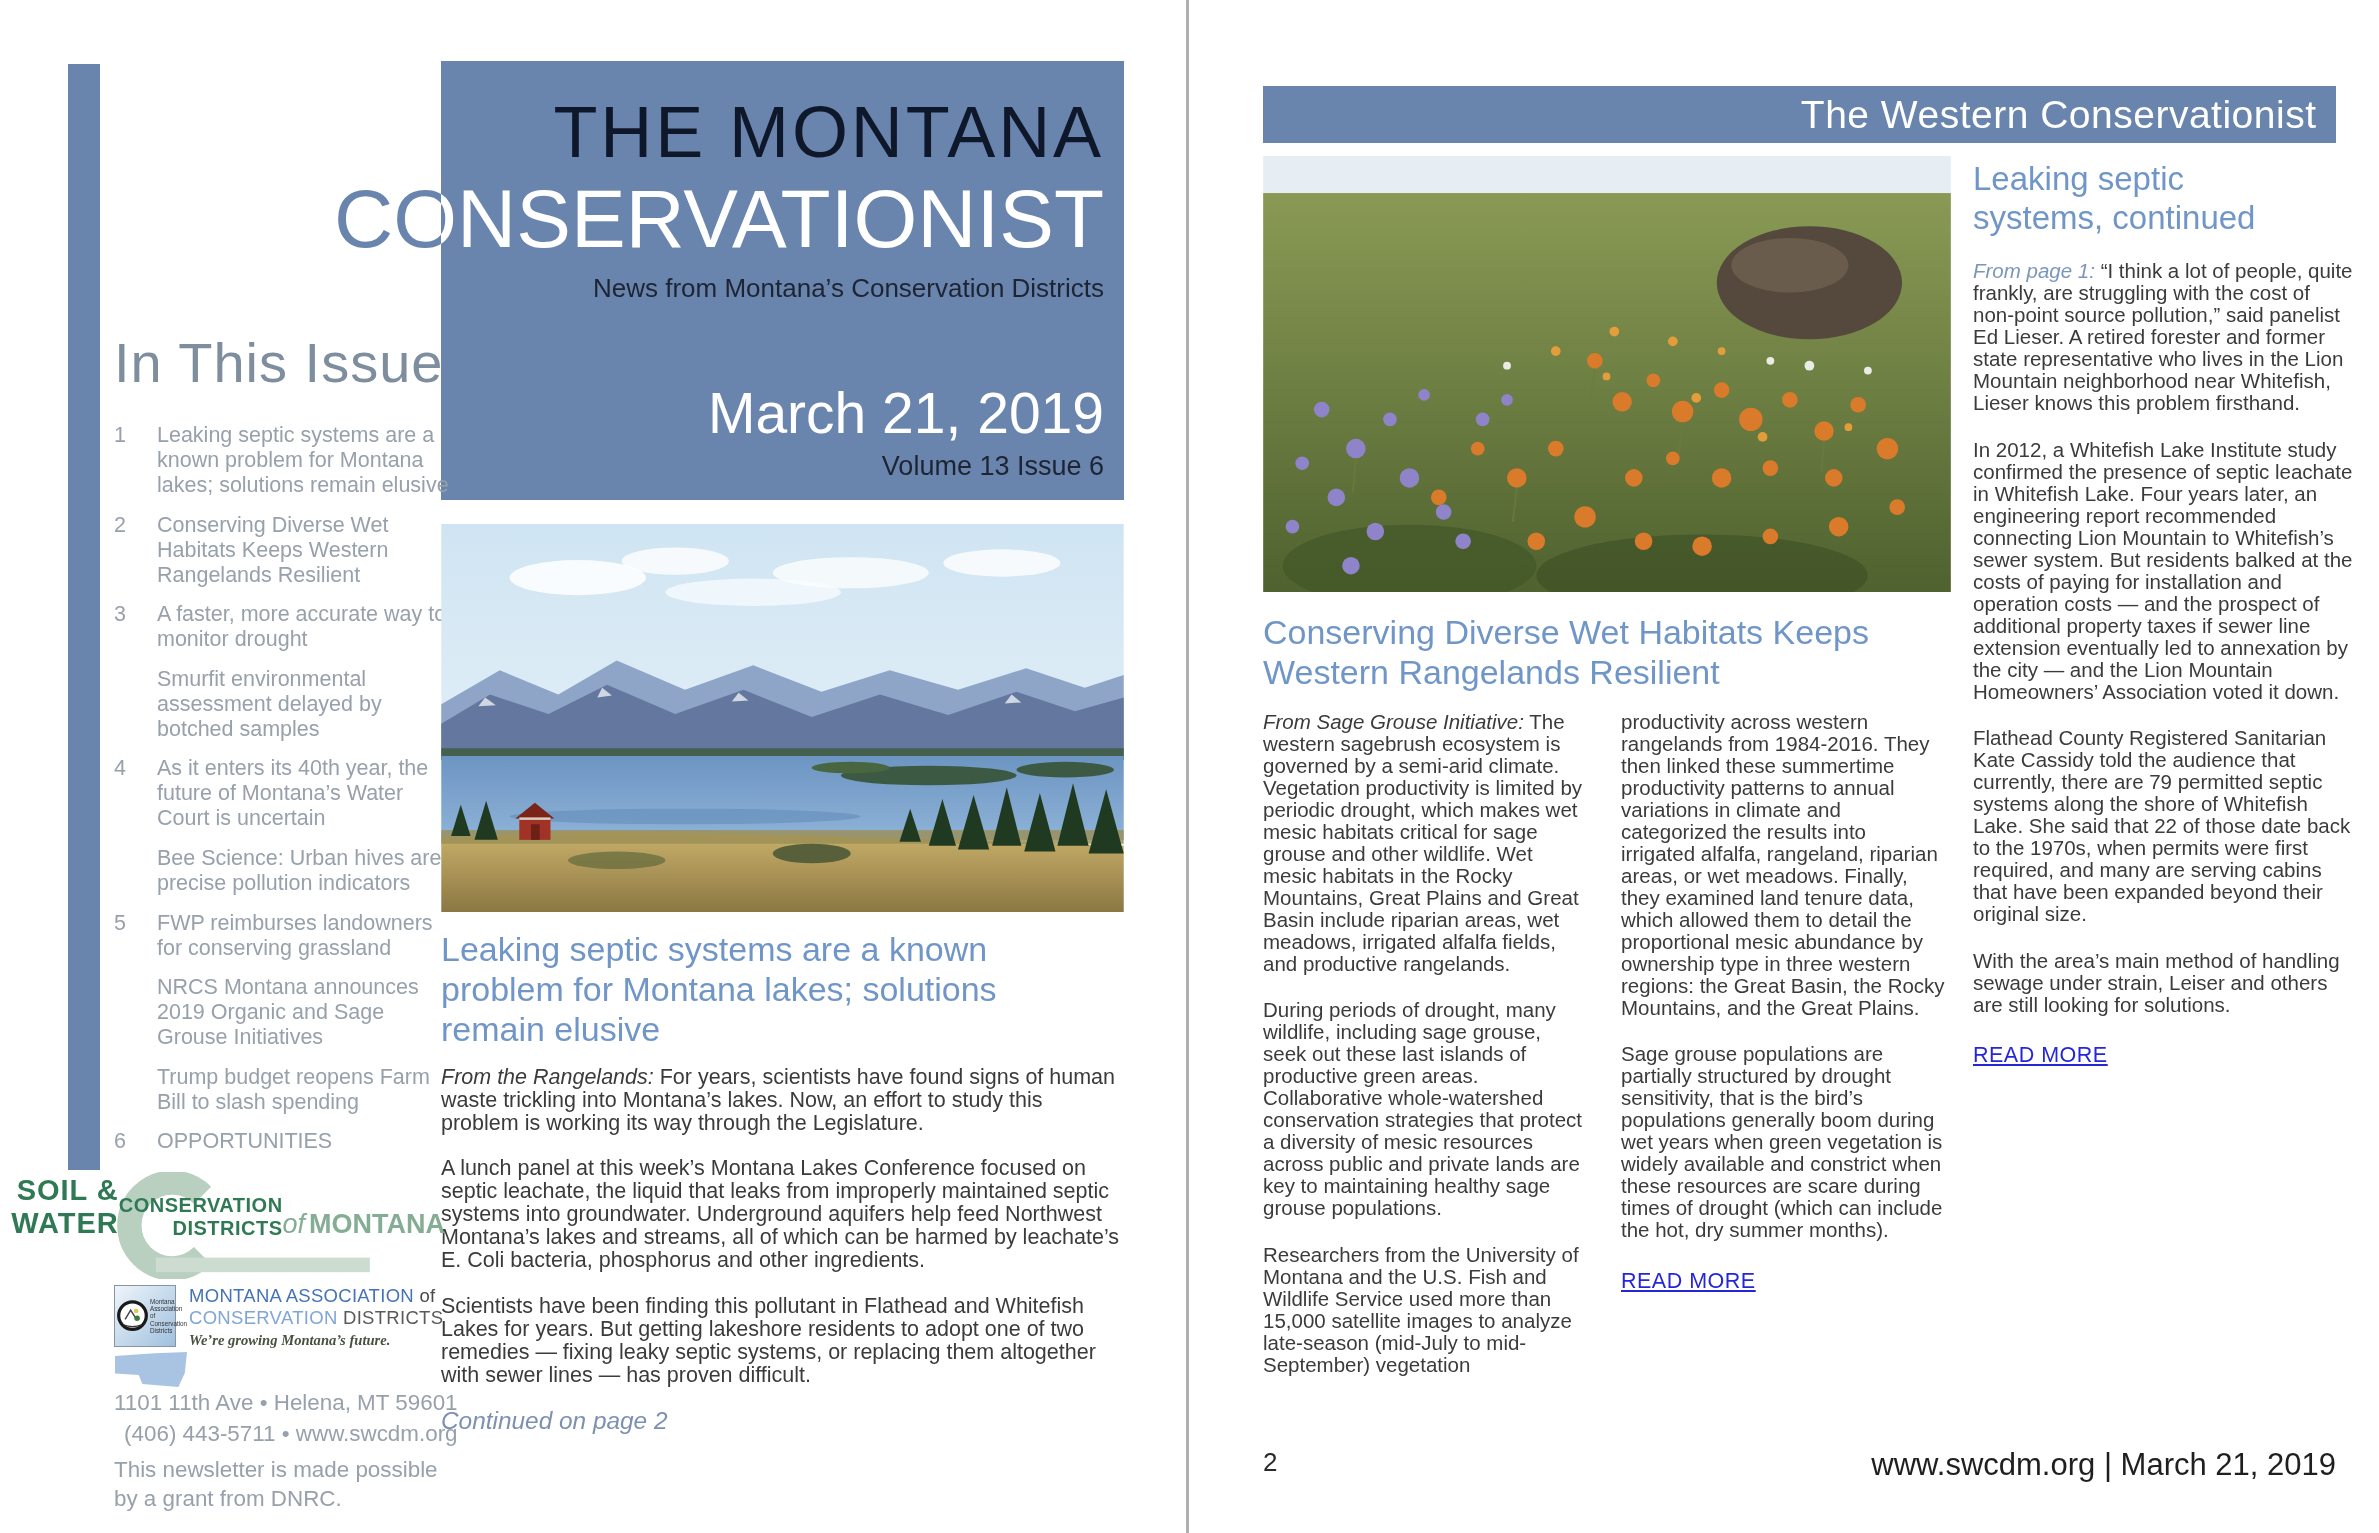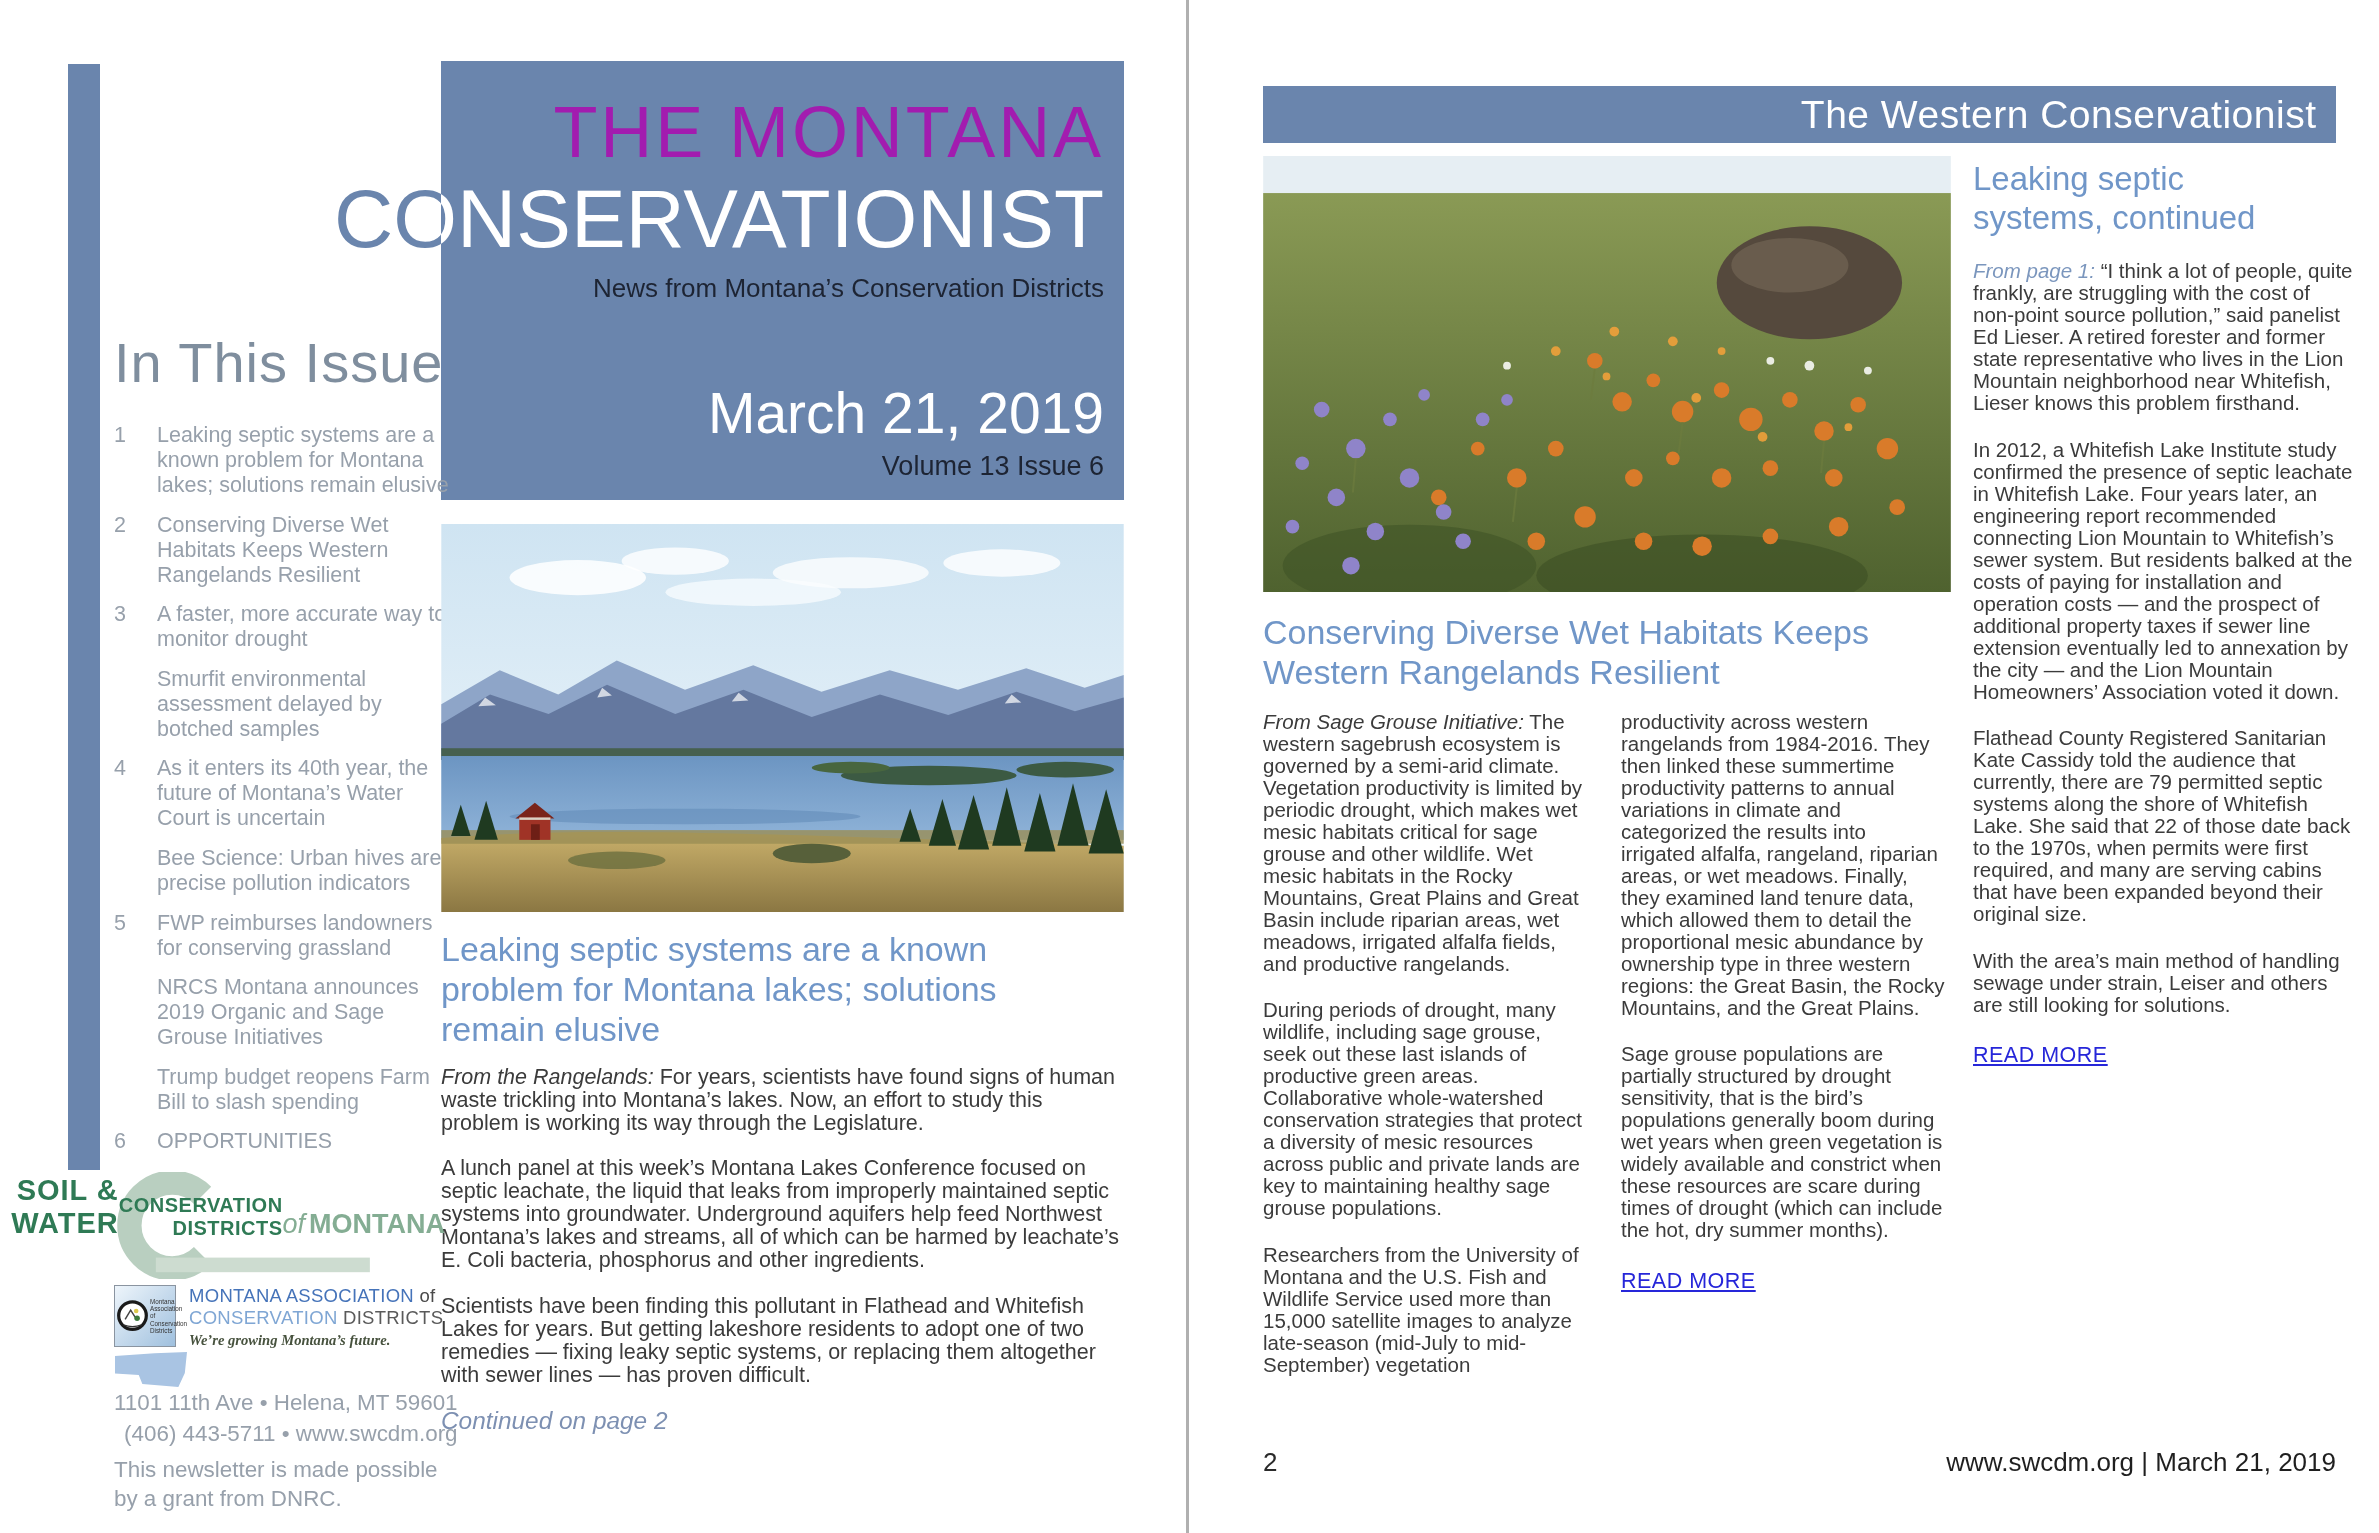--- a/index.html
+++ b/index.html
@@ -8,21 +8,21 @@
   .abs{position:absolute;}
 
   
   .page-left{position:absolute;left:0;top:0;width:1188px;height:1533px;}
   .page-right{position:absolute;left:1192px;top:0;width:1188px;height:1533px;}
   .divider{position:absolute;left:1186px;top:0;width:2.9px;height:1533px;background:var(--divider,#b0b0b0);}
 
   
   .side-bar{left:68px;top:64px;width:32px;height:1106px;background:var(--band,#6a85ad);}
   .mast-box{left:441px;top:61px;width:683px;height:439px;background:var(--band,#6a85ad);}
-  .mast-t1{top:96px;right:84px;font-size:72px;letter-spacing:2.9px;color:#a21caf;line-height:1;white-space:nowrap;}
+  .mast-t1{top:96px;right:84px;font-size:72px;letter-spacing:2.9px;color:#0f172a;line-height:1;white-space:nowrap;}
   .mast-t2{top:178px;right:84px;font-size:82px;color:#fff;line-height:1;white-space:nowrap;}
   .mast-t2clip{left:0;top:178px;width:441px;height:105px;overflow:hidden;}
   .mast-t2b{position:absolute;top:0;right:-663px;font-size:82px;line-height:1;white-space:nowrap;color:var(--band,#6a85ad);}
   .mast-tag{top:273px;right:84px;font-size:26px;color:var(--navy,#1d2433);white-space:nowrap;}
   .mast-date{top:380px;right:84px;font-size:57px;color:#fff;white-space:nowrap;}
   .mast-vol{top:451px;right:84px;font-size:27px;color:var(--navy,#1d2433);white-space:nowrap;}
 
   
   .toc-head{left:114px;top:330px;font-size:56px;color:var(--toc_heading,#7f8e9e);letter-spacing:1px;}
   .toc{left:114px;top:423px;width:335px;}
@@ -64,21 +64,21 @@
   .mid-title{left:71px;top:612px;width:673px;font-size:34px;line-height:40px;color:var(--heading,#7096c8);}
   .colbody{font-size:20.5px;line-height:22px;}
   .colbody p{margin:0 0 24.4px;}
   .col1{left:71px;top:711px;width:324px;}
   .col2{left:429px;top:711px;width:324px;}
   .rcol{left:781px;top:159px;width:382px;}
   .rcol-head{font-size:33px;line-height:39px;color:var(--heading,#7096c8);margin:0 0 23.4px;}
   .lead-blue{font-style:italic;color:#7b96bd;}
   .readmore{display:inline-block;color:var(--link,#2626d9);text-decoration:underline;font-size:21.5px;letter-spacing:0.5px;margin-top:3.9px;}
   .foot-num{left:71px;top:1447px;font-size:26px;color:#2a2a2a;}
-  .foot-right{right:44px;top:1447px;font-size:26px;color:#1f1f1f;white-space:nowrap;}
+  .foot-right{right:44px;top:1447px;font-size:31px;color:#1f1f1f;white-space:nowrap;}
 </style>
 </head>
 <body>
 
 <div class="divider"></div>
 
 <div class="page-left">
 
   <div class="abs side-bar"></div>
 

